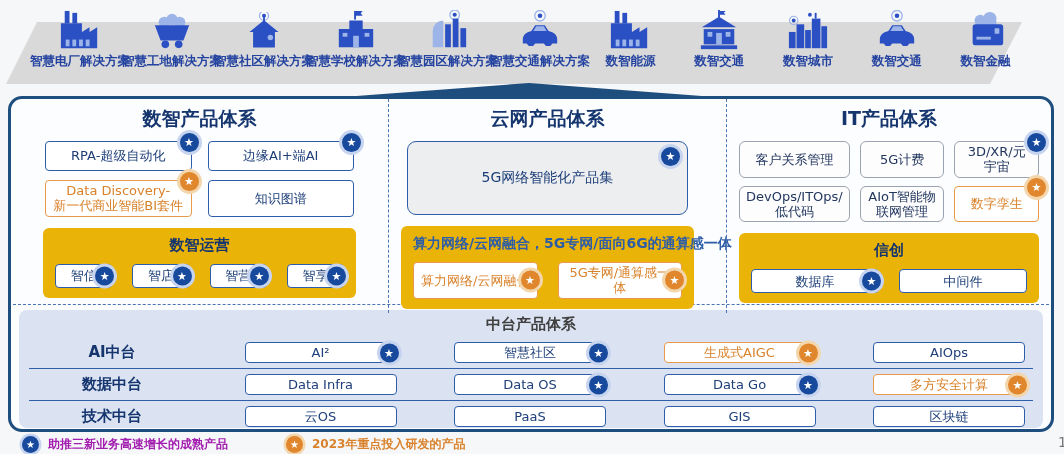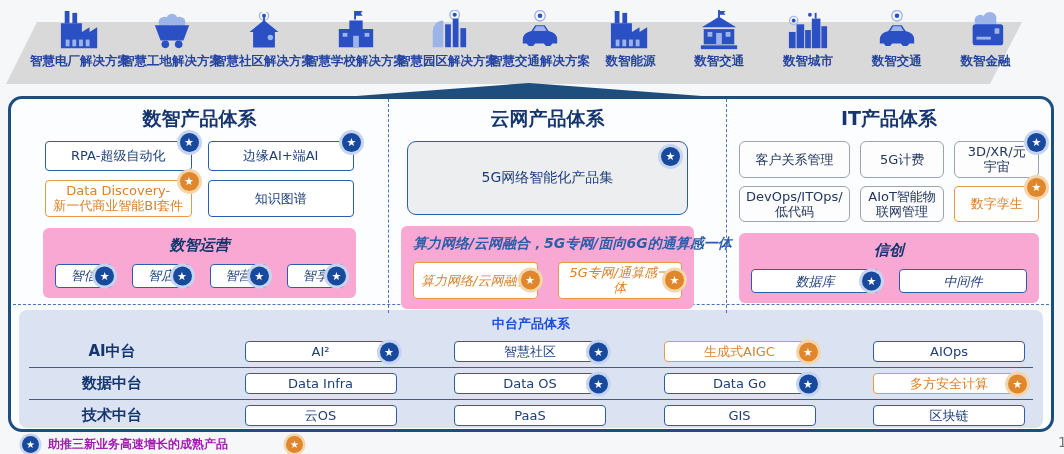--- a/index.html
+++ b/index.html
@@ -64,34 +64,34 @@
   .star.inside { top:50%; right:-3px; transform:translateY(-50%); }
   .star.bigpos { top:5px; right:7px; }
   
   .big-box {
     position:relative; margin:2px 8px 0; height:74px; background:#eceef0;
     border:1.6px solid #2d5da8; border-radius:9px;
     display:flex; align-items:center; justify-content:center;
     color:#1d3e78; font-size:14px;
   }
   
-  .panel { background:#f9a8d4; border-radius:6px; margin:11px 2px 0; padding:6px 12px 10px;font-style:italic; }
+  .panel { background:#eab308; border-radius:6px; margin:11px 2px 0; padding:6px 12px 10px; }
   .panel-title { text-align:center; color:#15356e; font-weight:bold; font-size:15px; margin:2px 0 9px; }
   .cloud-heading {
     color:#2d5da8; font-weight:bold; font-size:14px; text-align:center;
     margin:3px 0 9px; white-space:nowrap;
   }
   .panel-row { display:flex; gap:20px; }
   .panel-row .box { flex:1; min-height:24px; }
   .panel-row.two .box { min-height:23px;align-items:center; }
   
   .hsep { border-top:1.6px dashed #4a74b4; margin:0 2px; }
   
   .mid { margin:5px 8px 0; background:#dbe3f2; border-radius:8px; padding:3px 10px 7px; height:118px; }
-  .mid-title { text-align:center; color:#1d4ed8; font-weight:bold; font-size:13px; margin:2px 0 3px; }
+  .mid-title { text-align:center; color:#404040; font-weight:bold; font-size:15px; margin:2px 0 3px; }
   .mid-row {
     display:grid; grid-template-columns:150px repeat(4,152px);
     justify-content:space-between; align-items:center; padding:5px 8px;
   }
   .mid-row + .mid-row { border-top:1.6px solid #2f5fa9; }
   .mid-label { color:#15356e; font-weight:bold; font-size:15px; text-align:center; }
   .mid-row .box { min-height:21px; font-size:13px; padding:1px 6px;text-align:right; }
   
   .legend { position:absolute; left:22px; top:434px; display:flex; gap:58px; align-items:center; height:20px; }
   .legend-item { display:flex; align-items:center; gap:9px; }
@@ -454,15 +454,16 @@
   </div>
 </div>
 
 <div class="legend" id="legend">
     <div class="legend-item blue">
       <span class="legend-star blue">★</span>
       <span class="legend-label">助推三新业务高速增长的成熟产品</span>
     </div>
     <div class="legend-item orange">
       <span class="legend-star orange">★</span>
+      <span class="legend-label">2023年重点投入研发的产品</span>
     </div>
   </div>
 <div class="page-num">1</div>
 
 </body></html>

